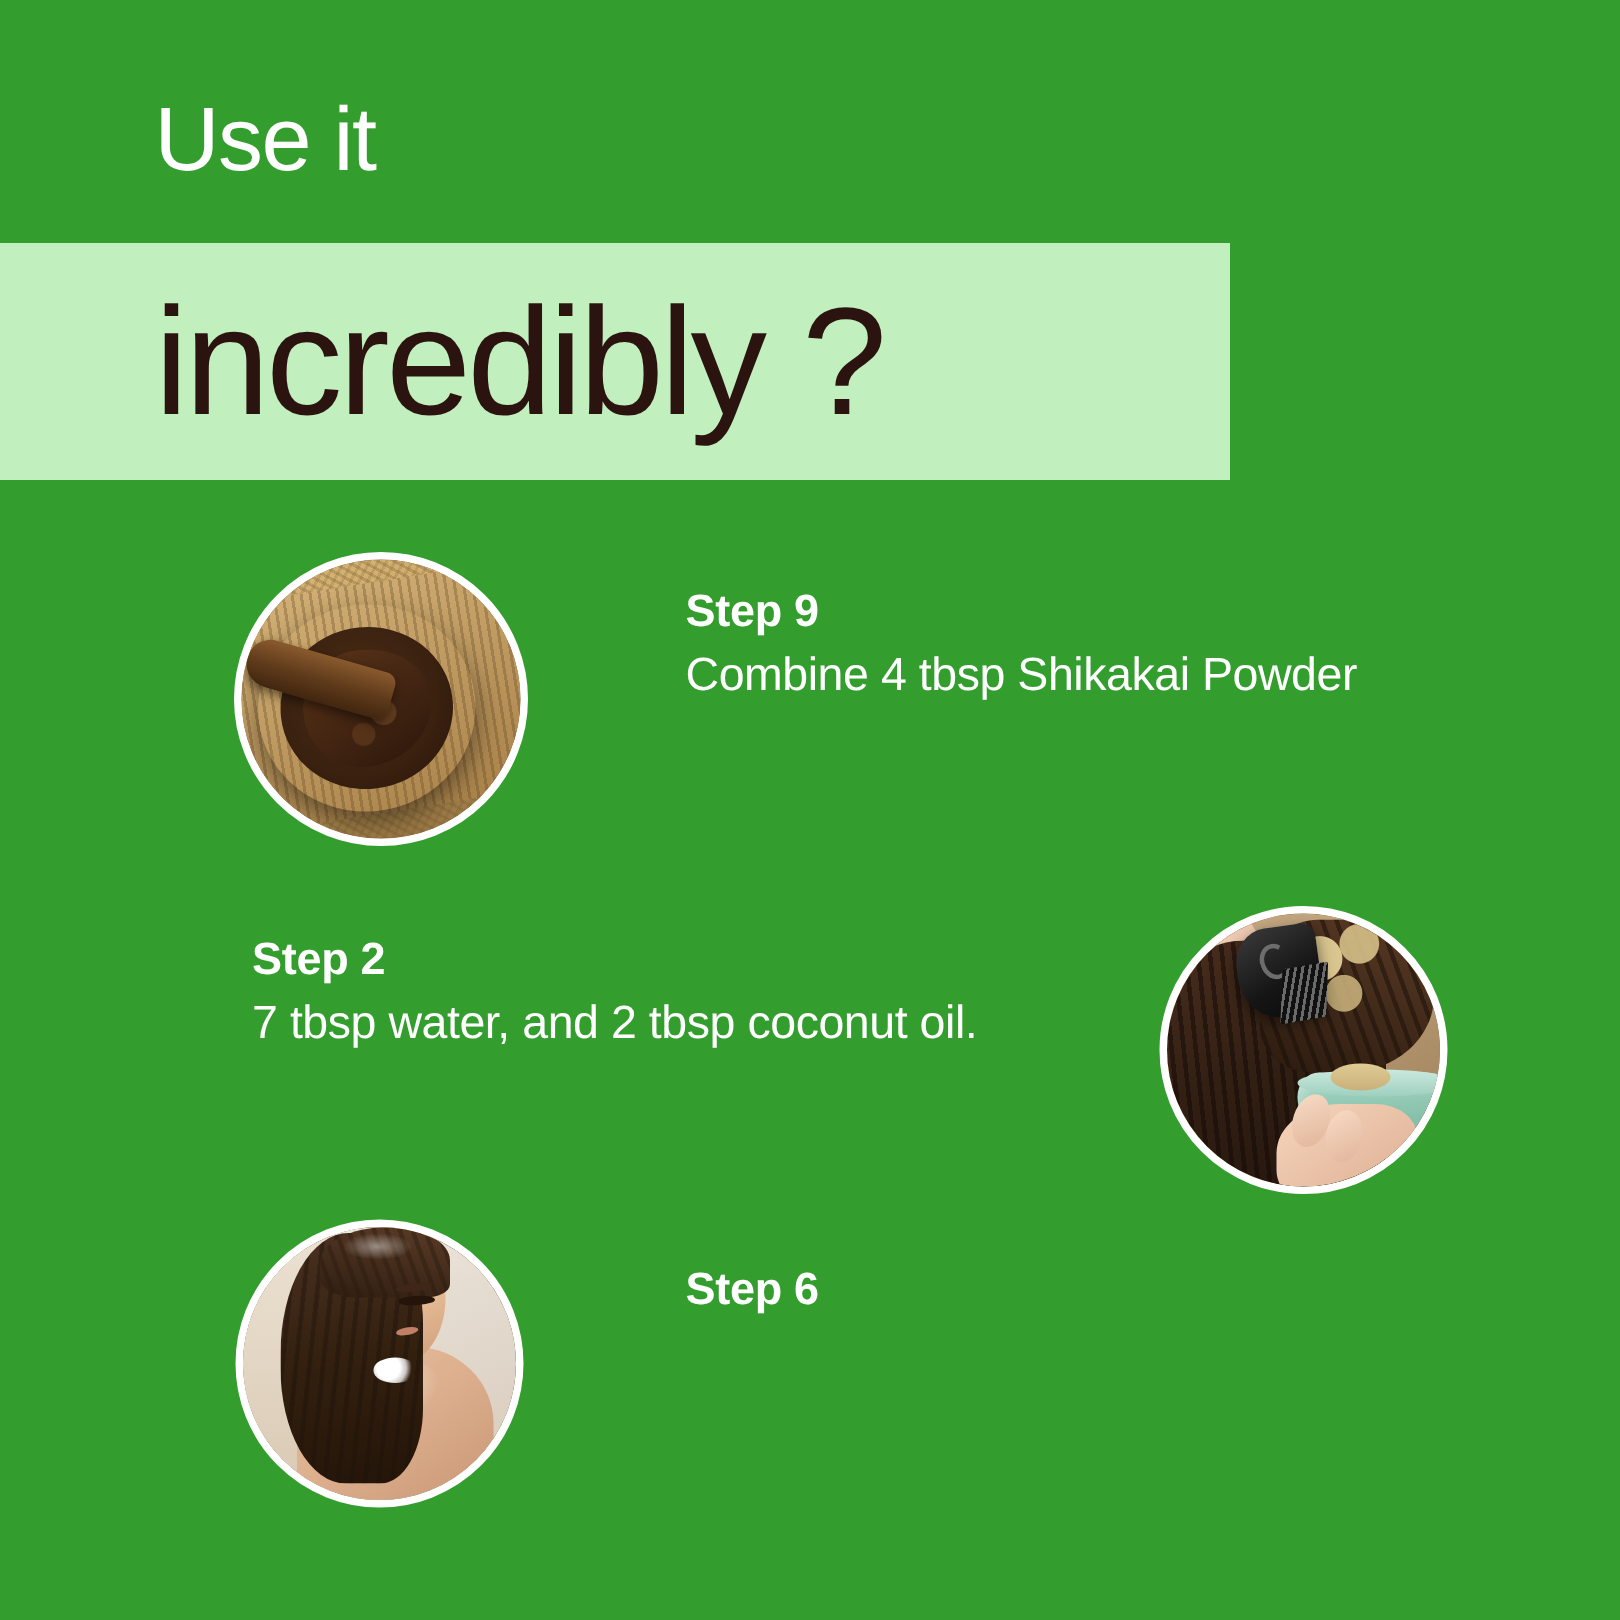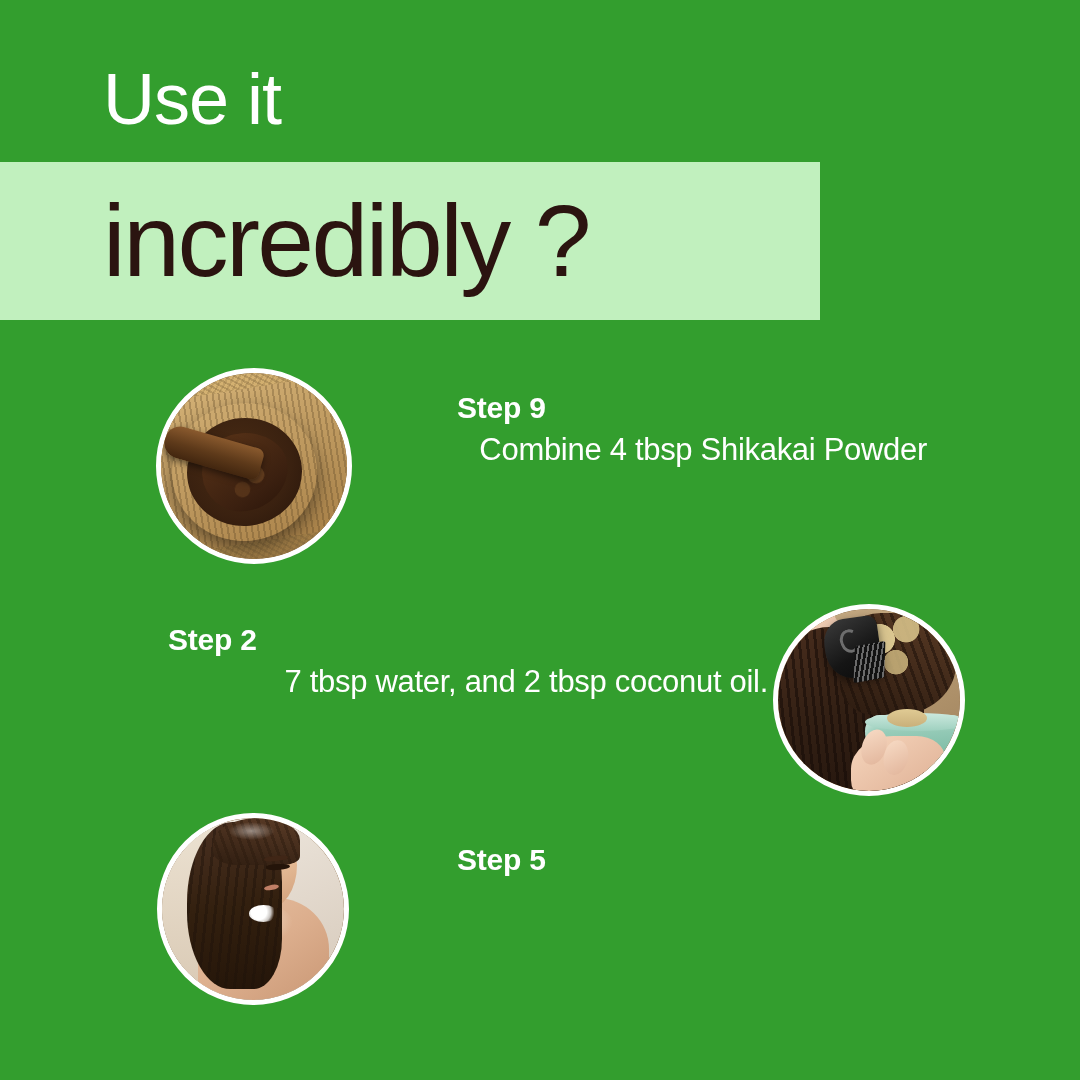--- a/index.html
+++ b/index.html
@@ -23,21 +23,21 @@
     height: 1080px;
     background: #339E2E;
     overflow: hidden;
   }
 
   
   .headline-line1 {
     position: absolute;
     left: 103px;
     top: 63px;
-    font-size: 72px;
+    font-size: 60px;
     line-height: 1.0;
     font-weight: 300;
     letter-spacing: -1px;
     color: #FFFFFF;
     white-space: nowrap;
   }
 
   .headline-band {
     position: absolute;
     left: 0;
@@ -70,21 +70,20 @@
     line-height: 1.32;
     letter-spacing: -0.2px;
   }
 
   .step-desc {
     font-size: 31px;
     font-weight: 400;
     color: #FFFFFF;
     line-height: 1.45;
     letter-spacing: -0.3px;
-    text-align: right;
   }
 
   
   .photo-circle {
     position: absolute;
     border-radius: 50%;
     border: 5px solid #FFFFFF;
     overflow: hidden;
     background: #8a6a45;
   }
@@ -355,16 +354,16 @@
       <div class="ph3-hair-top"></div>
       <div class="ph3-hair-shine"></div>
       <div class="ph3-brow"></div>
       <div class="ph3-eye"></div>
       <div class="ph3-lip"></div>
       <div class="ph3-foam"></div>
     </div>
   </div>
 
   <div class="step-text" style="left:457px; top:840px; width:480px;">
-    <div class="step-title">Step 5</div>
+    <div class="step-title">Step 6</div>
   </div>
 
 </div>
 
 </body></html>

